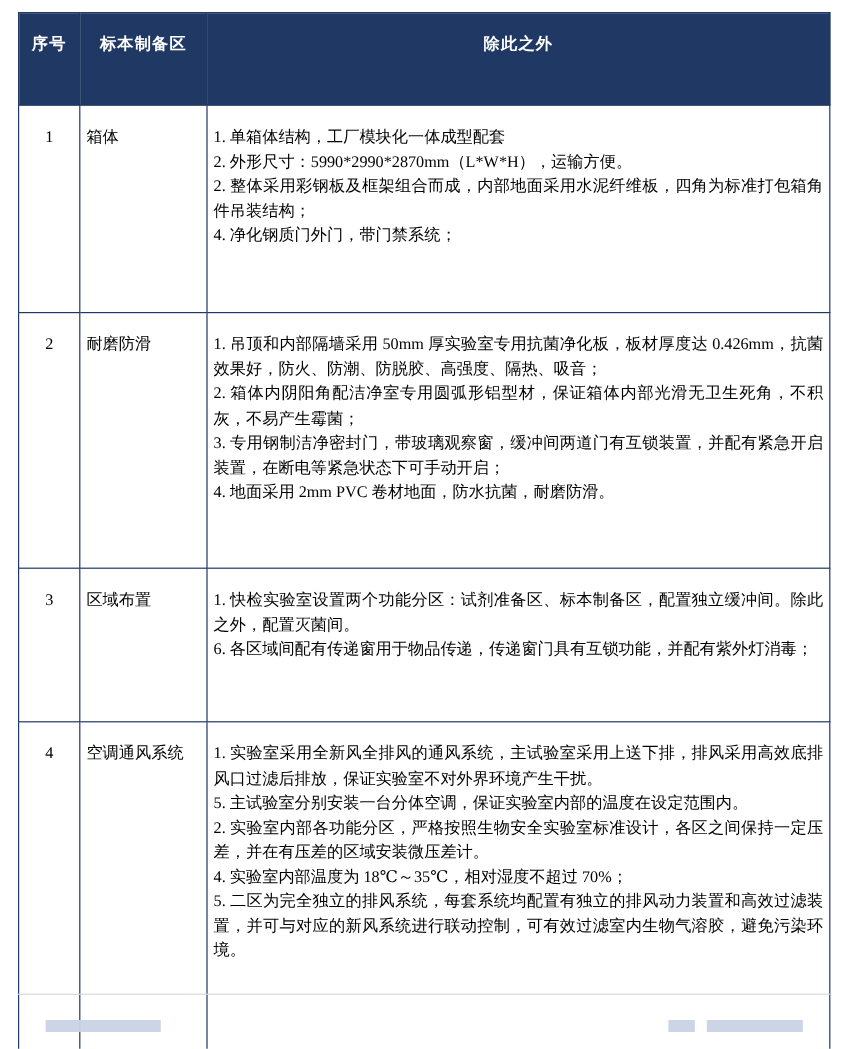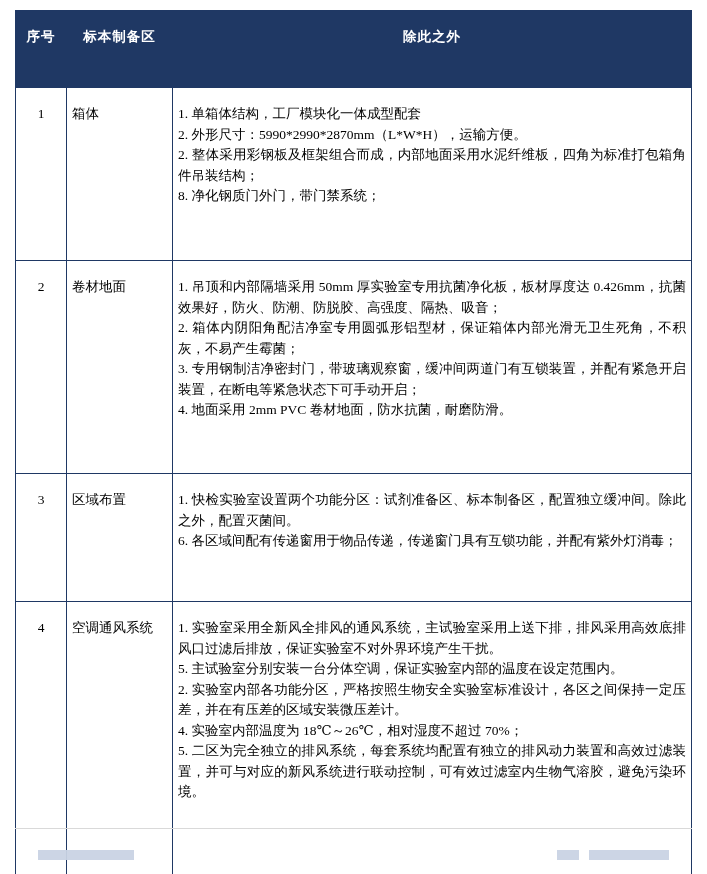--- a/index.html
+++ b/index.html
@@ -118,27 +118,27 @@
     </thead>
     <tbody>
 
       <tr class="row-1">
         <td class="no-cell">1</td>
         <td class="name-cell">箱体</td>
         <td class="param-cell">
           <p>1. 单箱体结构，工厂模块化一体成型配套</p>
           <p>2. 外形尺寸：5990*2990*2870mm（L*W*H），运输方便。</p>
           <p>2. 整体采用彩钢板及框架组合而成，内部地面采用水泥纤维板，四角为标准打包箱角件吊装结构；</p>
-          <p>8. 净化钢质门外门，带门禁系统；</p>
+          <p>4. 净化钢质门外门，带门禁系统；</p>
         </td>
       </tr>
 
       <tr class="row-2">
         <td class="no-cell">2</td>
-        <td class="name-cell">卷材地面</td>
+        <td class="name-cell">耐磨防滑</td>
         <td class="param-cell">
           <p>1. 吊顶和内部隔墙采用 50mm 厚实验室专用抗菌净化板，板材厚度达 0.426mm，抗菌效果好，防火、防潮、防脱胶、高强度、隔热、吸音；</p>
           <p>2. 箱体内阴阳角配洁净室专用圆弧形铝型材，保证箱体内部光滑无卫生死角，不积灰，不易产生霉菌；</p>
           <p>3. 专用钢制洁净密封门，带玻璃观察窗，缓冲间两道门有互锁装置，并配有紧急开启装置，在断电等紧急状态下可手动开启；</p>
           <p>4. 地面采用 2mm PVC 卷材地面，防水抗菌，耐磨防滑。</p>
         </td>
       </tr>
 
       <tr class="row-3">
         <td class="no-cell">3</td>
@@ -149,21 +149,21 @@
         </td>
       </tr>
 
       <tr class="row-4">
         <td class="no-cell">4</td>
         <td class="name-cell">空调通风系统</td>
         <td class="param-cell">
           <p>1. 实验室采用全新风全排风的通风系统，主试验室采用上送下排，排风采用高效底排风口过滤后排放，保证实验室不对外界环境产生干扰。</p>
           <p>5. 主试验室分别安装一台分体空调，保证实验室内部的温度在设定范围内。</p>
           <p>2. 实验室内部各功能分区，严格按照生物安全实验室标准设计，各区之间保持一定压差，并在有压差的区域安装微压差计。</p>
-          <p>4. 实验室内部温度为 18℃～26℃，相对湿度不超过 70%；</p>
+          <p>4. 实验室内部温度为 18℃～35℃，相对湿度不超过 70%；</p>
           <p>5. 二区为完全独立的排风系统，每套系统均配置有独立的排风动力装置和高效过滤装置，并可与对应的新风系统进行联动控制，可有效过滤室内生物气溶胶，避免污染环境。</p>
         </td>
       </tr>
 
     </tbody>
   </table>
 
   <div class="footer-area">
     <div class="footer-rule"></div>
     <div class="redacted left"></div>

